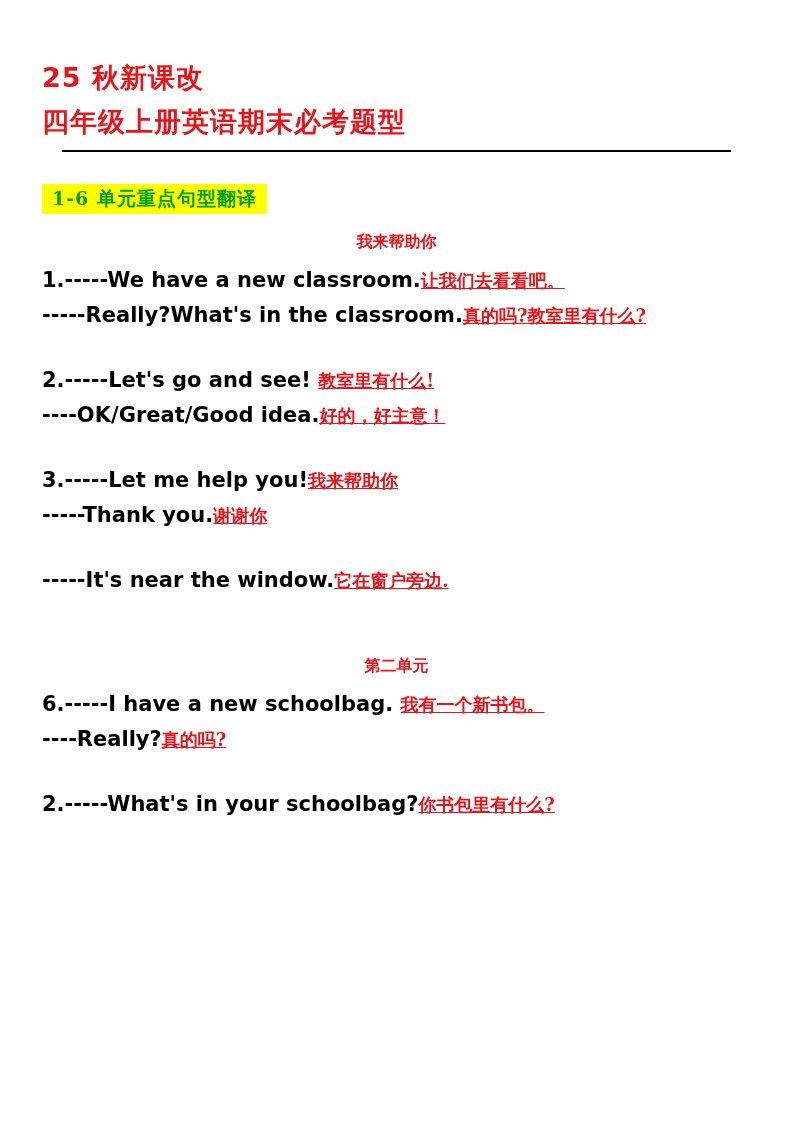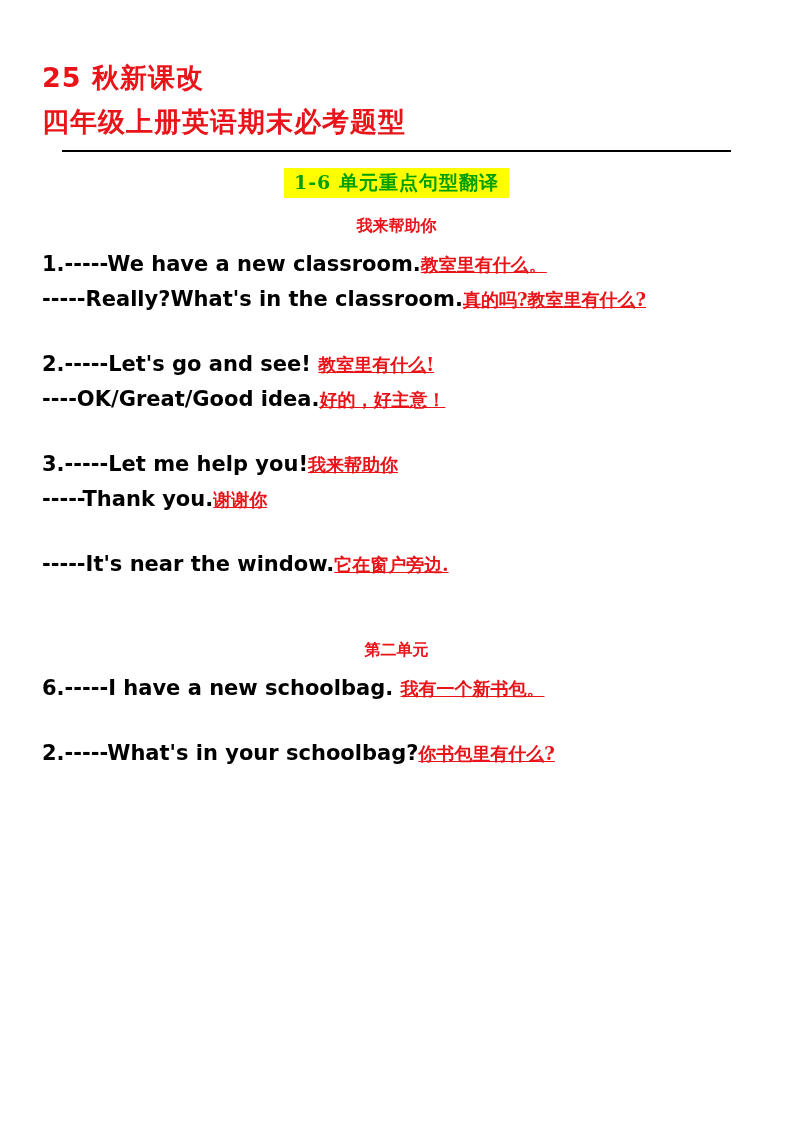--- a/index.html
+++ b/index.html
@@ -34,22 +34,22 @@
     font-family: "DejaVu Sans", sans-serif;
   }
 
   .rule {
     border: none;
     border-top: 2px solid #000;
     margin: 6px 20px 0 20px;
   }
 
   .subtitle-wrap {
-    text-align: center;
-    margin-top: 16px;
+    text-align: left;
+    margin-top: 32px;
   }
   .subtitle {
     display: inline-block;
     background: #ffff00;
     color: #00a000;
     font-weight: bold;
     font-size: 19px;
     padding: 2px 10px;
     letter-spacing: 1px;
     font-family: "DejaVu Serif", serif;
@@ -105,21 +105,21 @@
   <hr class="rule">
 
   <div class="subtitle-wrap">
     <span class="subtitle">1-6 单元重点句型翻译</span>
   </div>
 
   <div class="unit-head">我来帮助你</div>
 
   <div class="qa">
     <div class="line">
-      <span class="en">1.-----We have a new classroom.</span><span class="cn">教室里有什么。</span>
+      <span class="en">1.-----We have a new classroom.</span><span class="cn">让我们去看看吧。</span>
     </div>
     <div class="line">
       <span class="en">-----Really?What's in the classroom.</span><span class="cn">真的吗?教室里有什么?</span>
     </div>
   </div>
 
   <div class="gap"></div>
 
   <div class="qa">
     <div class="line">
@@ -148,20 +148,23 @@
       <span class="en">-----It's near the window.</span><span class="cn">它在窗户旁边.</span>
     </div>
   </div>
 
   <div class="unit-head second">第二单元</div>
 
   <div class="qa">
     <div class="line">
       <span class="en">6.-----I have a new schoolbag. </span><span class="cn">我有一个新书包。</span>
     </div>
+    <div class="line">
+      <span class="en">----Really?</span><span class="cn">真的吗?</span>
+    </div>
   </div>
 
   <div class="gap"></div>
 
   <div class="qa">
     <div class="line">
       <span class="en">2.-----What's in your schoolbag?</span><span class="cn">你书包里有什么?</span>
     </div>
   </div>
 

